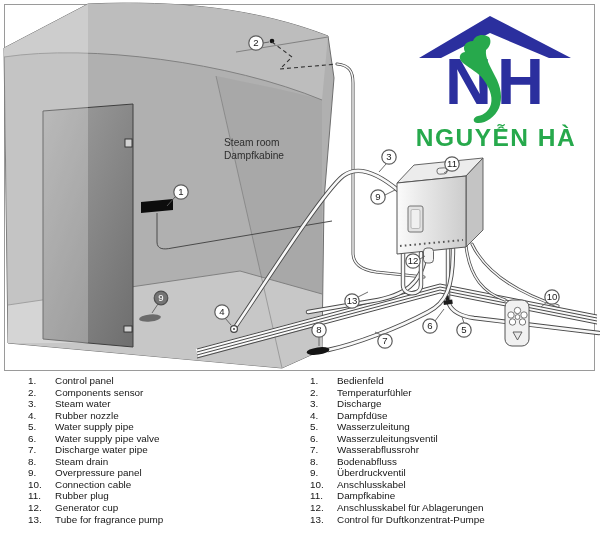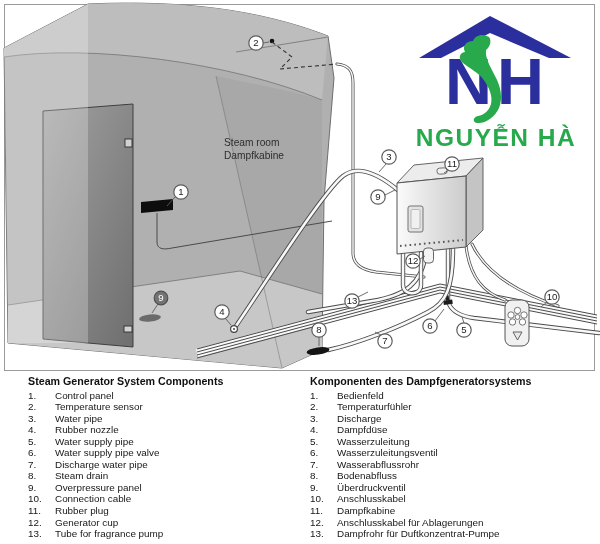--- a/index.html
+++ b/index.html
@@ -219,32 +219,31 @@
     <path d="M489,37 C483,33 475,35 473,41 C466,41 462,46 465,52 C459,53 458,59 463,63
              C470,69 478,72 483,79 C489,87 493,96 491,104 C489,111 484,115 478,116
              C473,117 472,122 477,123 C485,124 495,117 499,108 C503,98 501,87 495,76
              C490,66 485,58 486,50 C490,47 492,41 489,37 Z" fill="#27a94c"></path>
     <text x="496" y="146" text-anchor="middle" font-size="24.5" font-weight="bold" letter-spacing="1.5" fill="#27a94c">NGUYỄN HÀ</text>
   </g>
 </svg>
 
 <div class="legend">
   <div class="lcol col-en">
-    <div class="ltitle">Steam Generator System Components</div>
     <div class="lrow">
           <span class="num">1.</span>
           <span class="lbl">Control panel</span>
         </div>
     <div class="lrow">
           <span class="num">2.</span>
-          <span class="lbl">Temperature sensor</span>
+          <span class="lbl">Components sensor</span>
         </div>
     <div class="lrow">
           <span class="num">3.</span>
-          <span class="lbl">Water pipe</span>
+          <span class="lbl">Steam water</span>
         </div>
     <div class="lrow">
           <span class="num">4.</span>
           <span class="lbl">Rubber nozzle</span>
         </div>
     <div class="lrow">
           <span class="num">5.</span>
           <span class="lbl">Water supply pipe</span>
         </div>
     <div class="lrow">
@@ -274,21 +273,20 @@
     <div class="lrow">
           <span class="num">12.</span>
           <span class="lbl">Generator cup</span>
         </div>
     <div class="lrow">
           <span class="num">13.</span>
           <span class="lbl">Tube for fragrance pump</span>
         </div>
   </div>
   <div class="lcol col-de">
-    <div class="ltitle">Komponenten des Dampfgeneratorsystems</div>
     <div class="lrow">
           <span class="num">1.</span>
           <span class="lbl">Bedienfeld</span>
         </div>
     <div class="lrow">
           <span class="num">2.</span>
           <span class="lbl">Temperaturfühler</span>
         </div>
     <div class="lrow">
           <span class="num">3.</span>
@@ -325,18 +323,18 @@
     <div class="lrow">
           <span class="num">11.</span>
           <span class="lbl">Dampfkabine</span>
         </div>
     <div class="lrow">
           <span class="num">12.</span>
           <span class="lbl">Anschlusskabel für Ablagerungen</span>
         </div>
     <div class="lrow">
           <span class="num">13.</span>
-          <span class="lbl">Dampfrohr für Duftkonzentrat-Pumpe</span>
+          <span class="lbl">Control für Duftkonzentrat-Pumpe</span>
         </div>
   </div>
 </div>
 
 </div>
 
 </body></html>

